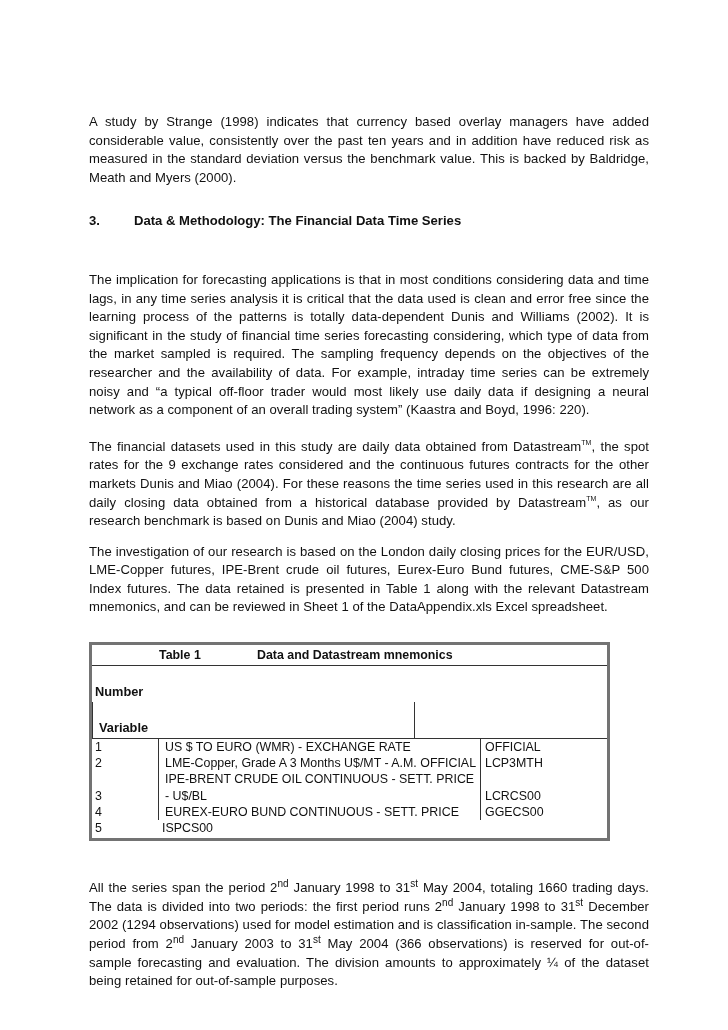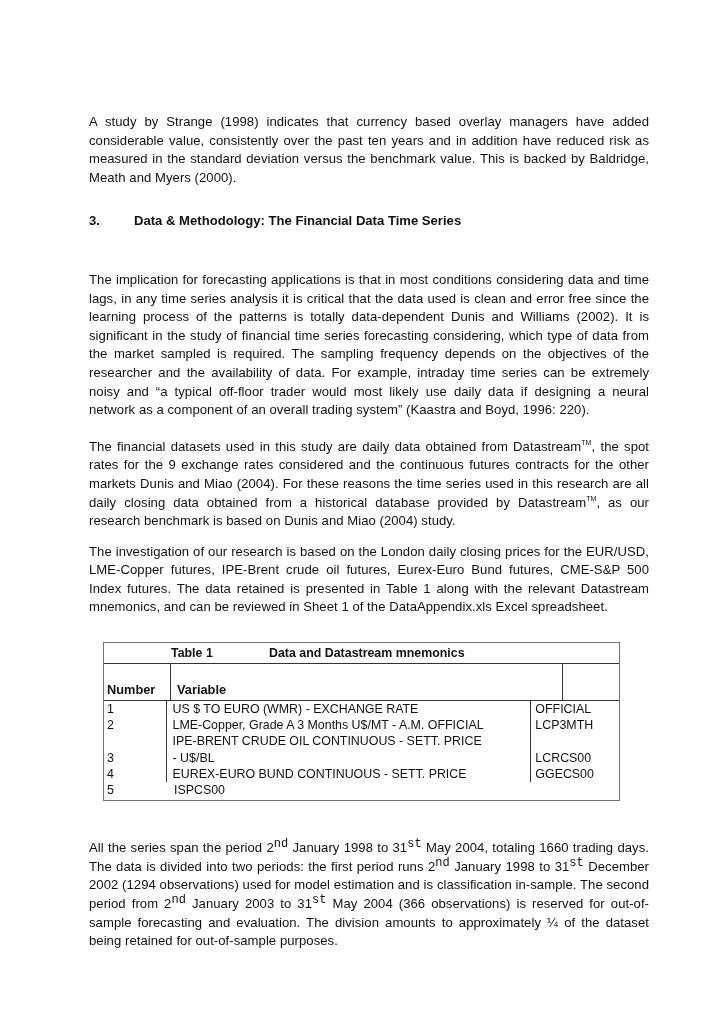--- a/index.html
+++ b/index.html
@@ -33,64 +33,63 @@
     .heading {
       font-weight: bold;
       margin: 0 0 10px 0;
       display: flex;
     }
     .heading .num { width: 45px; }
     .p2 { margin-bottom: 18px; margin-top: 40px; }
     .p3 { margin-bottom: 12px; }
     .p4 { margin-bottom: 25px; }
     sup {
-      font-size: 12px;
+      font-size: 10px;
       line-height: 0;
       vertical-align: 5px;
-      font-family: Liberation Mono, monospace;
     }
     .tm {
       font-size: 7px;
       vertical-align: 6px;
       line-height: 0;
     }
 
     
     .table-wrap {
       width: 515px;
-      margin-left: 14px;
-      border: 1px solid #737373;
+      margin-left: 0;
+      border: 3px solid #737373;
       font-size: 12.4px;
       line-height: 16.2px;
     }
     .t-caption {
       display: flex;
       font-weight: bold;
       height: 20px;
       align-items: center;
       border-bottom: 1px solid #333;
     }
     .t-caption .cap-label { margin-left: 67px; width: 98px; }
     .t-caption .cap-title { }
     .t-header {
       display: flex;
       font-weight: bold;
       font-size: 12.8px;
     }
     .col-num { width: 66px; padding-left: 3px; box-sizing: border-box; }
-    .col-var { width: 393px; padding-left: 6px; box-sizing: border-box; border-left: 1px solid #333; border-right: 1px solid #333; }
+    .col-var { width: 323px; padding-left: 6px; box-sizing: border-box; border-left: 1px solid #333; border-right: 1px solid #333; }
     .col-mne { width: 94px; padding-left: 4px; box-sizing: border-box; }
     .t-header > div {
       height: 36px;
       display: flex;
       align-items: flex-end;
       padding-bottom: 2px;
       box-sizing: border-box;
     }
-    .t-header-row { border-bottom: 1px solid #333; }
+    .t-header-row { border-bottom: 1px solid #333; flex-direction: column; }
     .t-body .t-row {
       display: flex;
     }
     .t-body .t-row > div {
       display: flex;
       align-items: flex-end;
     }
     .t-body .col-var { flex-direction: column; align-items: flex-start !important; justify-content: flex-end; }
     .t-body { padding-bottom: 2px; }
   </style>

